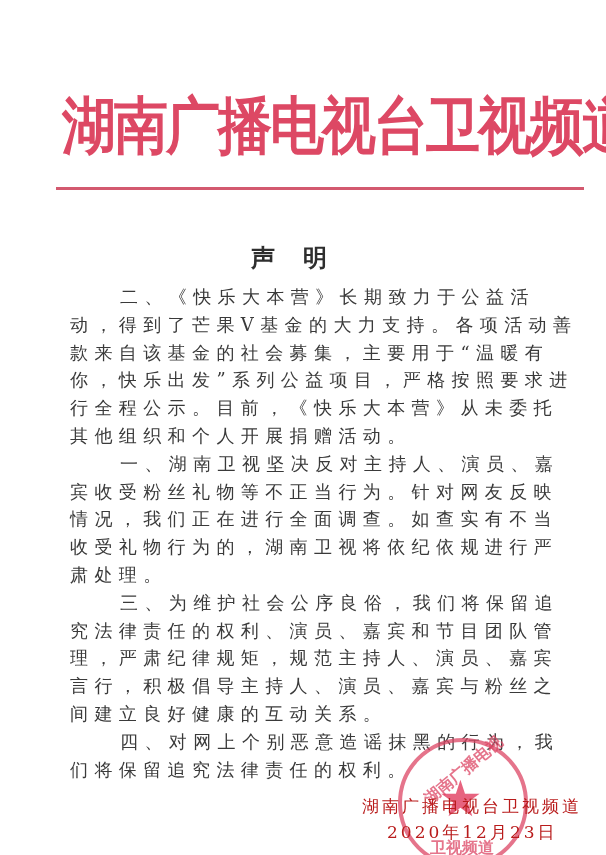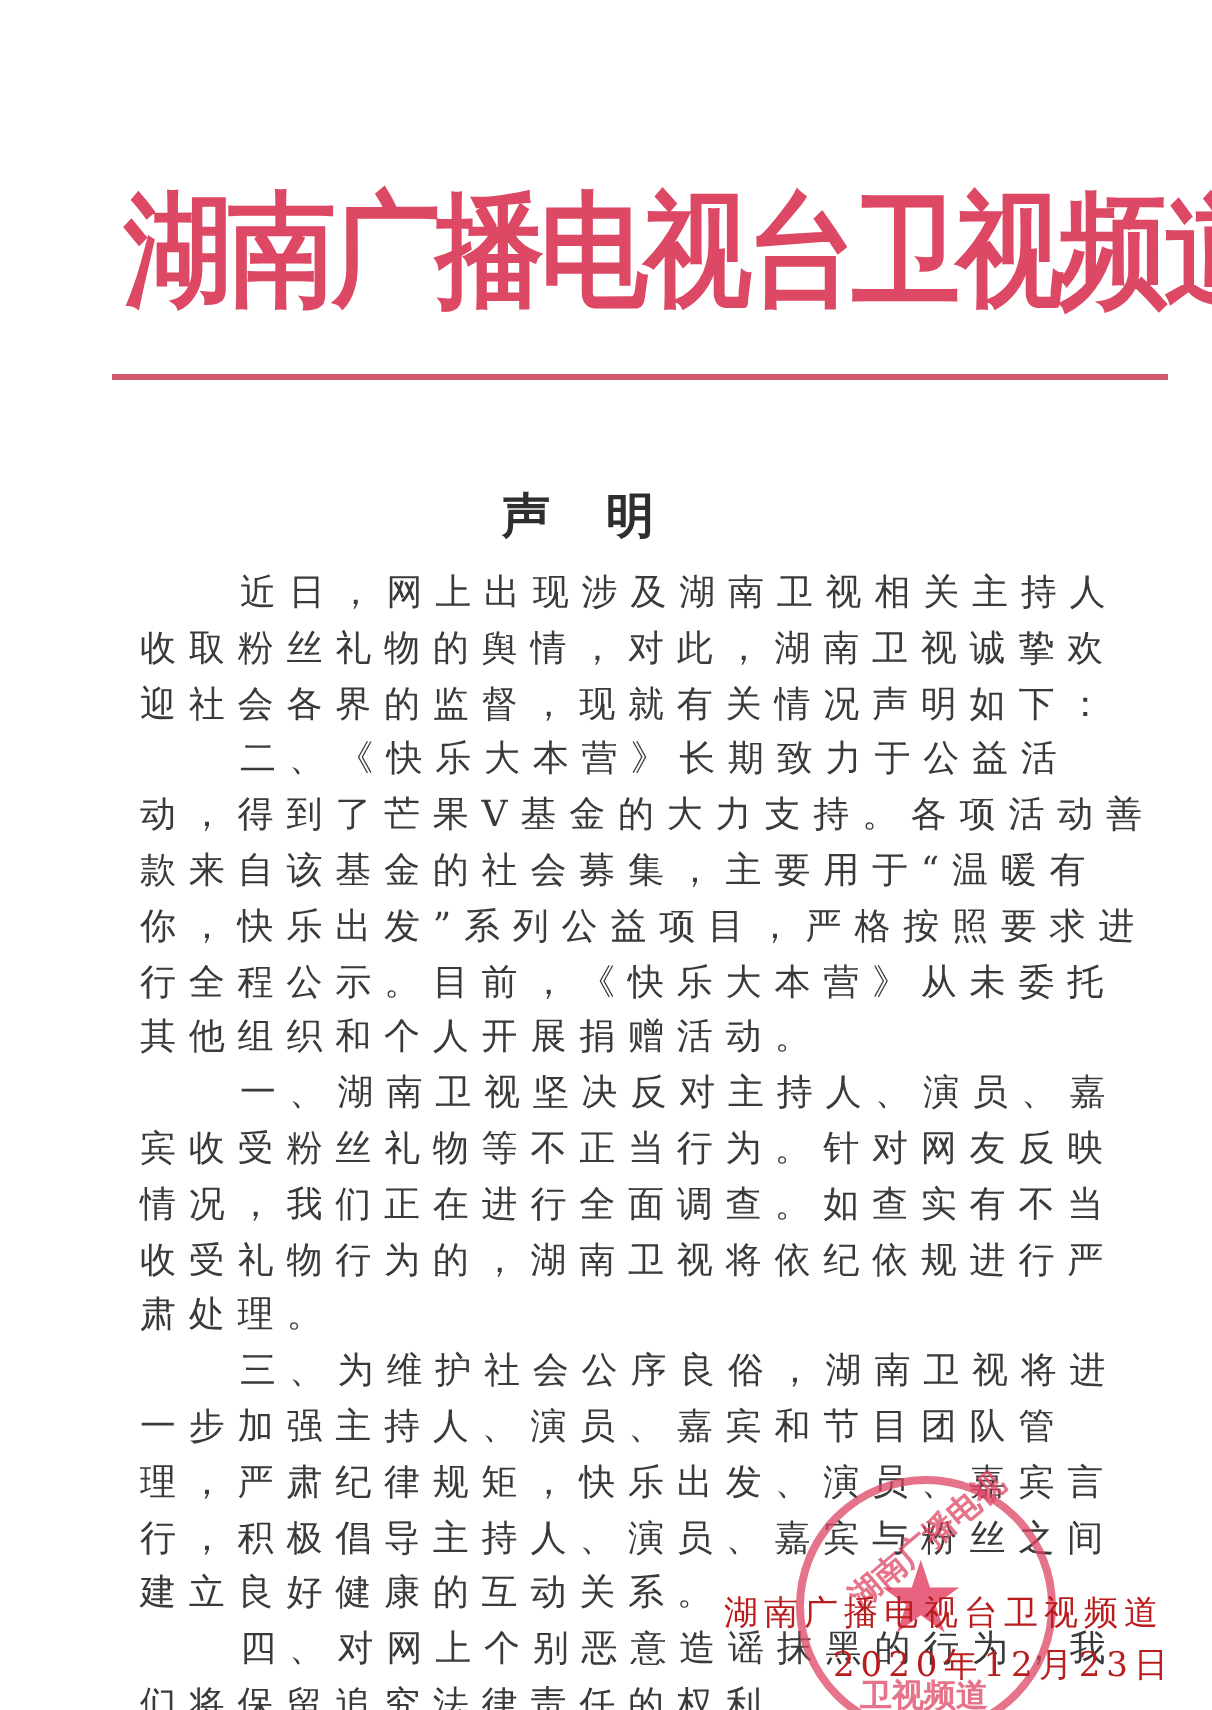--- a/index.html
+++ b/index.html
@@ -26,21 +26,21 @@
   }
   .body {
     position: absolute; left: 70px; top: 283px; width: 510px;
     font-size: 18px; line-height: 27.8px; letter-spacing: 6.4px; color: #3a3a3a;
   }
   .para { margin: 0; text-indent: 50px; }
   .sig {
     position: absolute; left: 0; width: 606px; font-size: 17px; color: #b91c1c;
   }
   .sig-org { top: 795px; left: 362px; width: 220px; letter-spacing: 3px; }
-  .sig-date { top: 821px; left: 387px; width: 200px; letter-spacing: 3px; text-align: right; }
+  .sig-date { top: 821px; left: 387px; width: 200px; letter-spacing: 3px; }
   .stamp {
     position: absolute; left: 398px; top: 738px; width: 130px; height: 130px;
     border: 4px solid rgba(220, 70, 100, 0.75); border-radius: 50%; box-sizing: border-box;
   }
   .stamp-star {
     position: absolute; left: 36px; top: 32px; font-size: 50px; line-height: 50px;
     color: rgba(225, 60, 95, 0.8); font-family: "DejaVu Sans", sans-serif;
   }
   .stamp-text {
     position: absolute; font-size: 16px; font-weight: bold; color: rgba(220, 70, 100, 0.75);
@@ -62,24 +62,23 @@
   <span>视</span>
   <span>频</span>
   <span>道</span>
 </div>
 
 <div class="rule"></div>
 
 <div class="title">声明</div>
 
 <div class="body">
-  <p class="para">近日，网上出现涉及湖南卫视相关主持人收取粉丝礼物的舆情，对此，湖南卫视诚挚欢迎社会各界的监督，现就有关情况声明如下：</p>
   <p class="para">二、《快乐大本营》长期致力于公益活动，得到了芒果V基金的大力支持。各项活动善款来自该基金的社会募集，主要用于“温暖有你，快乐出发”系列公益项目，严格按照要求进行全程公示。目前，《快乐大本营》从未委托其他组织和个人开展捐赠活动。</p>
   <p class="para">一、湖南卫视坚决反对主持人、演员、嘉宾收受粉丝礼物等不正当行为。针对网友反映情况，我们正在进行全面调查。如查实有不当收受礼物行为的，湖南卫视将依纪依规进行严肃处理。</p>
-  <p class="para">三、为维护社会公序良俗，湖南卫视将进一步加强主持人、演员、嘉宾和节目团队管理，严肃纪律规矩，快乐出发、演员、嘉宾言行，积极倡导主持人、演员、嘉宾与粉丝之间建立良好健康的互动关系。</p>
+  <p class="para">三、为维护社会公序良俗，我们将保留追究法律责任的权利、演员、嘉宾和节目团队管理，严肃纪律规矩，规范主持人、演员、嘉宾言行，积极倡导主持人、演员、嘉宾与粉丝之间建立良好健康的互动关系。</p>
   <p class="para">四、对网上个别恶意造谣抹黑的行为，我们将保留追究法律责任的权利。</p>
 
 </div>
 
 <div class="stamp">
   <span class="stamp-text" style="left:14px; top:18px; transform:rotate(-40deg);">湖南广播电视</span>
   <span class="stamp-star">★</span>
   <span class="stamp-text" style="left:28px; top:96px;">卫视频道</span>
 </div>
 

